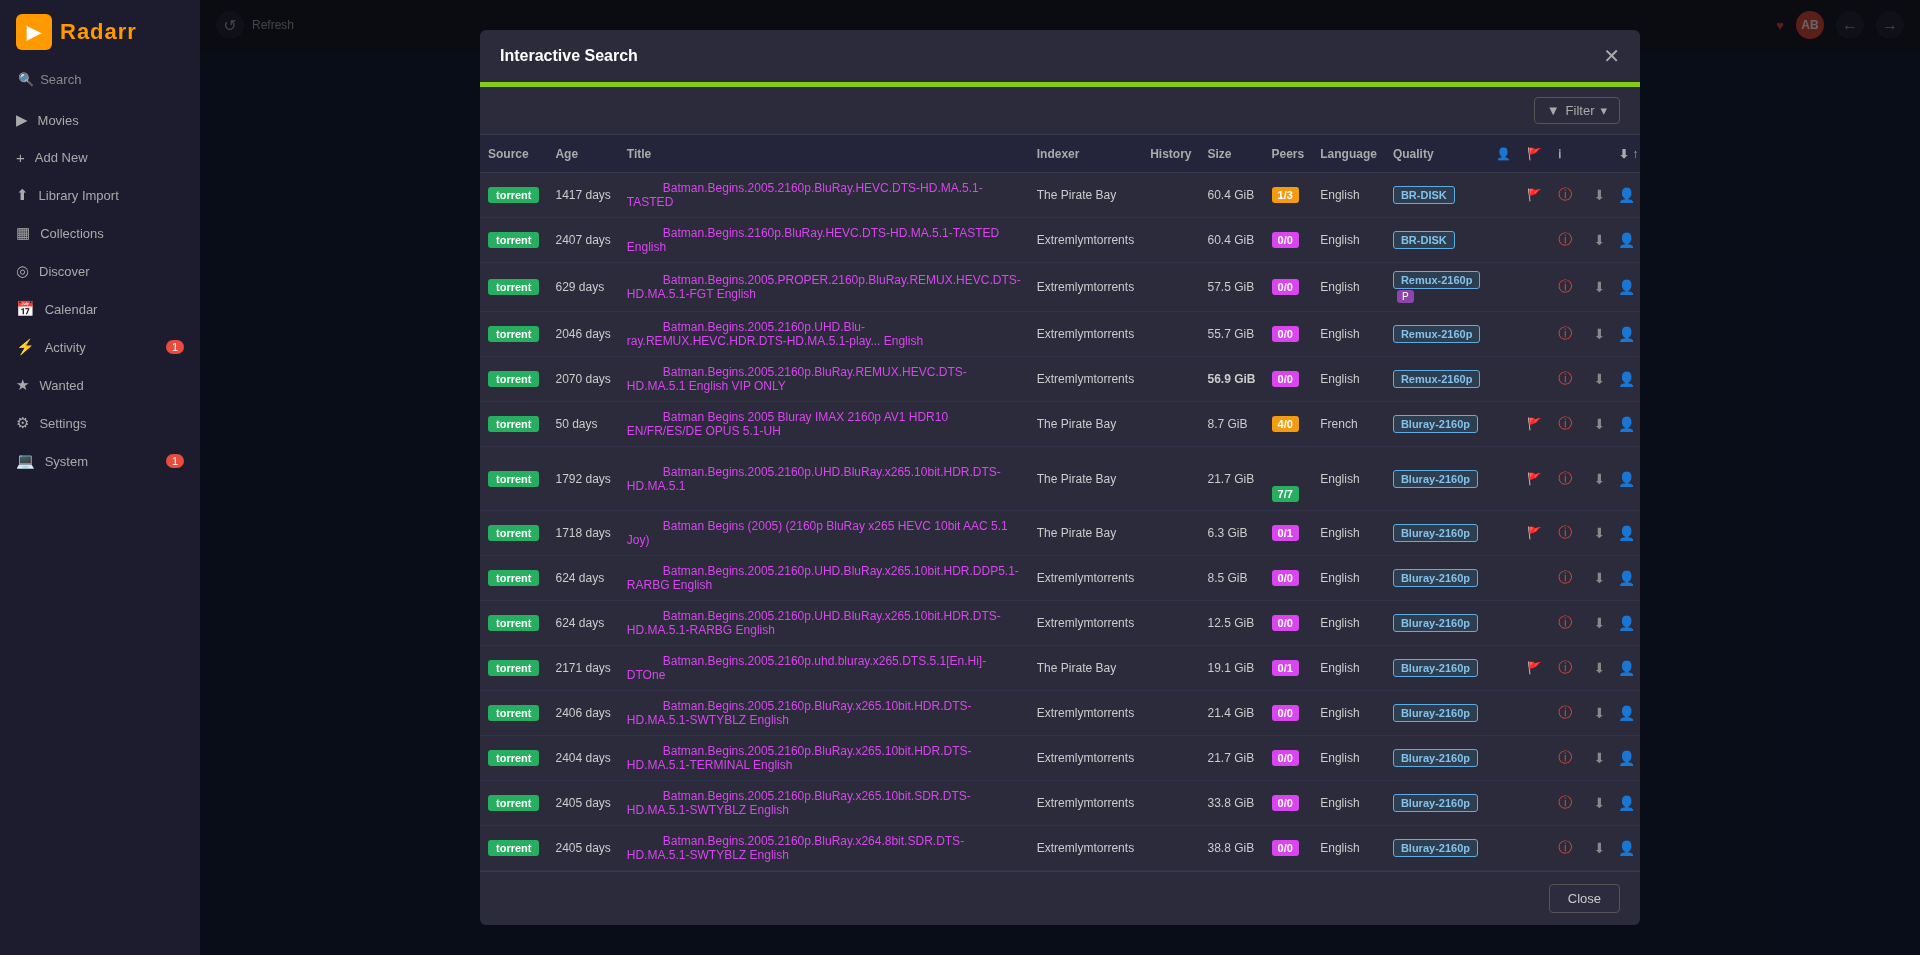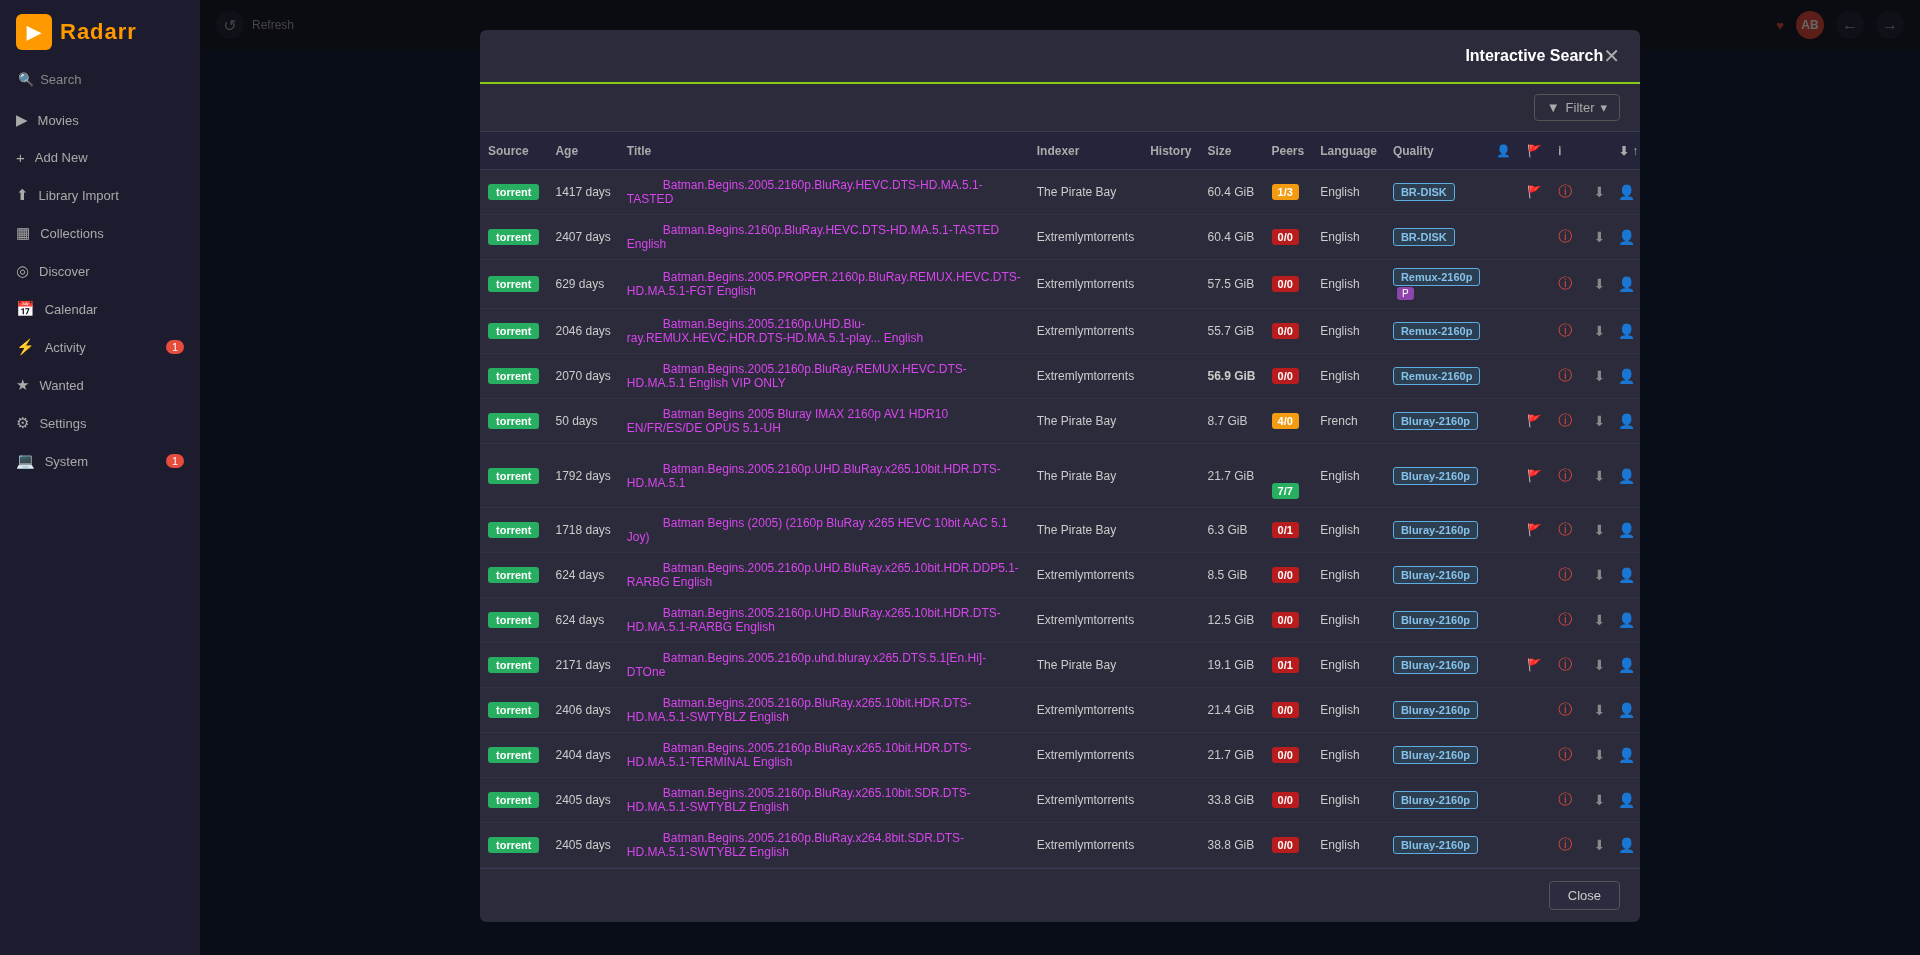--- a/index.html
+++ b/index.html
@@ -144,23 +144,23 @@
       background: #2b2b3b;
       border-radius: 6px;
       z-index: 200;
       display: flex;
       flex-direction: column;
       max-height: 900px;
     }
     .modal-header {
       display: flex;
       align-items: center;
-      justify-content: flex-end;
+      justify-content: space-between;
       padding: 14px 20px;
-      border-bottom: 2px solid #84cc16;
+      border-bottom: 5px solid #84cc16;
     }
     .modal-title {
       color: #fff;
       font-size: 16px;
       font-weight: bold;
     }
     .modal-close {
       background: none;
       border: none;
       color: #aaa;
@@ -239,21 +239,21 @@
 
     .peers-badge {
       display: inline-block;
       border-radius: 3px;
       padding: 2px 6px;
       font-size: 11px;
       font-weight: bold;
       color: #fff;
     }
     .peers-green { background: #27ae60; margin-top: 31px; }
-    .peers-red { background: #b91c1c; }
+    .peers-red { background: #d946ef; }
     .peers-yellow { background: #f39c12; }
 
     .quality-badge {
       display: inline-block;
       background: #2c3e50;
       color: #85c1e9;
       border: 1px solid #5dade2;
       padding: 2px 7px;
       border-radius: 3px;
       font-size: 11px;

